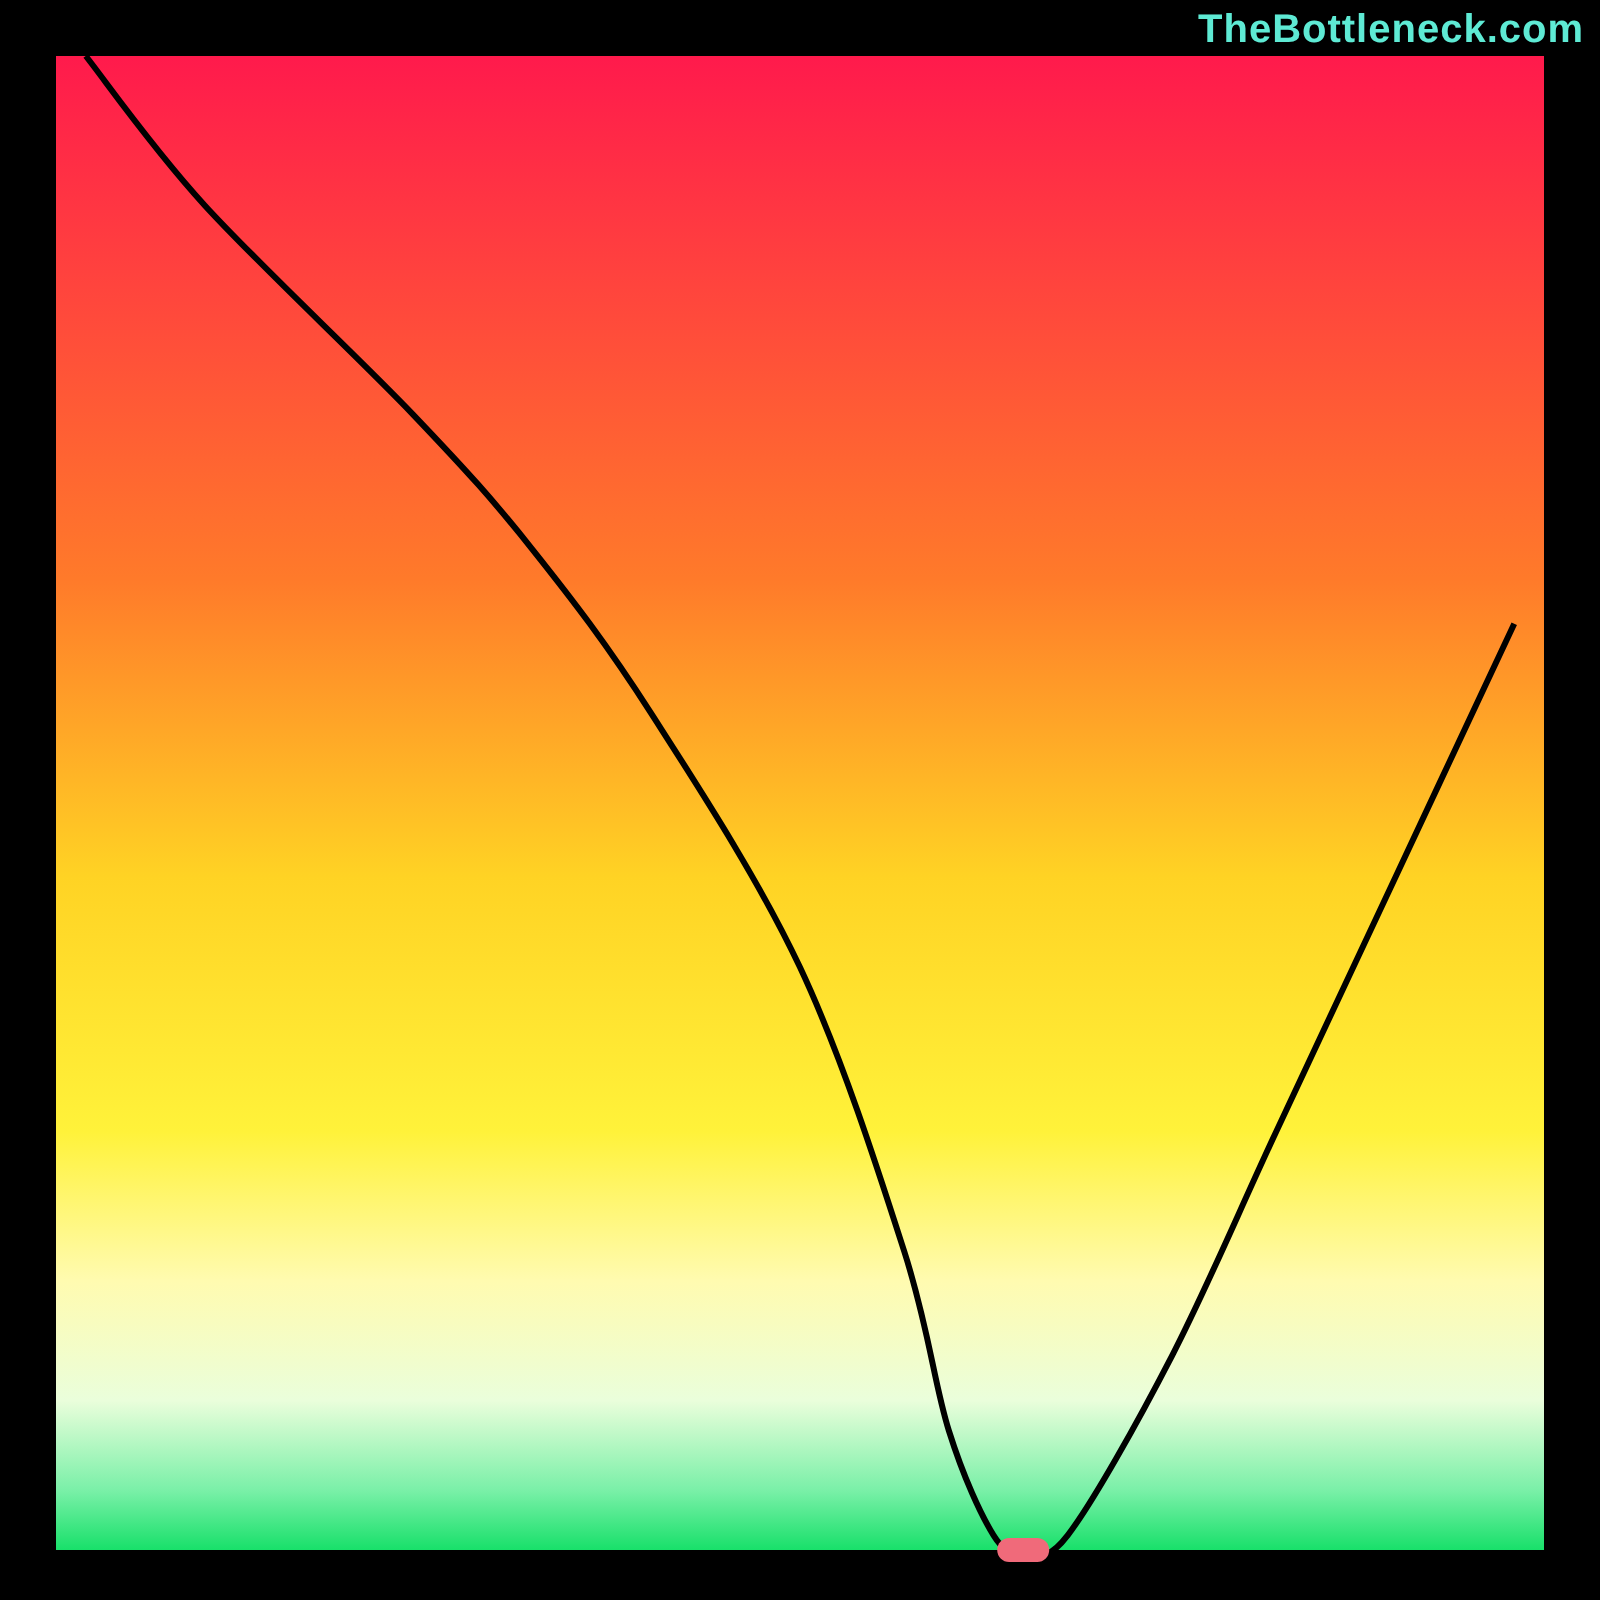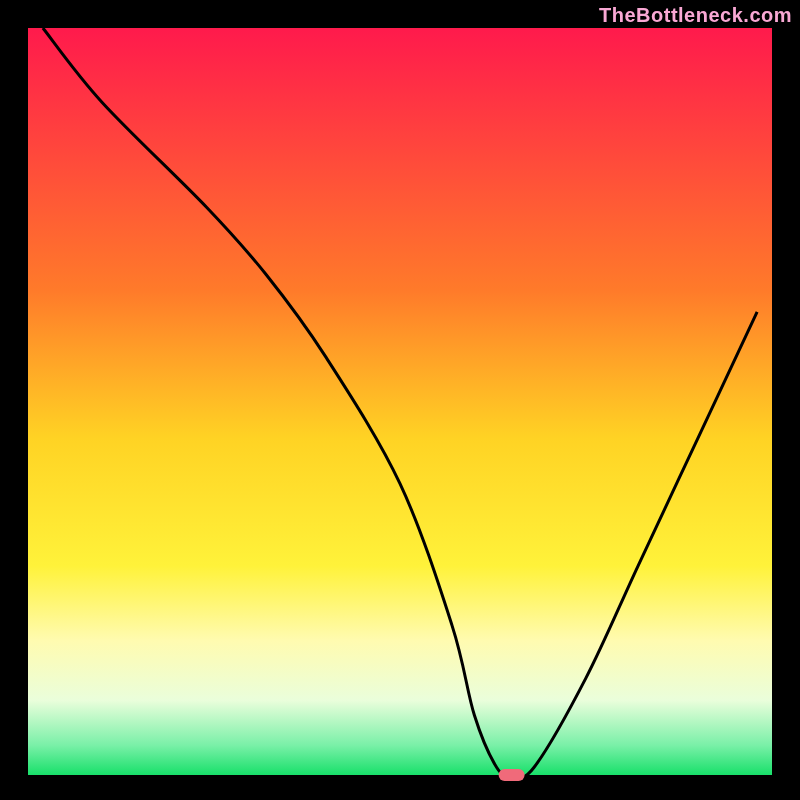--- a/index.html
+++ b/index.html
@@ -14,21 +14,21 @@
   .frame {
     position: relative;
     width: 800px;
     height: 800px;
     background: #000;
   }
   .watermark {
     position: absolute;
     top: 4px;
     right: 8px;
-    color: #f9a8d4;
+    color: #5eead4;
     font-size: 20px;
     font-weight: bold;
     letter-spacing: 0.5px;
     z-index: 10;
   }
   svg {
     position: absolute;
     top: 0;
     left: 0;
   }

